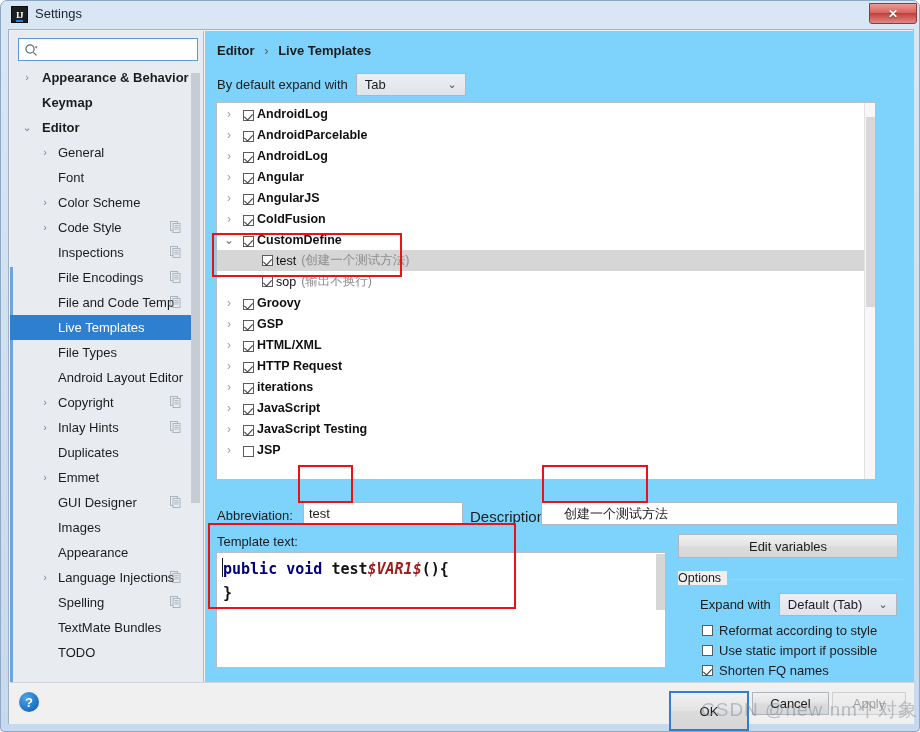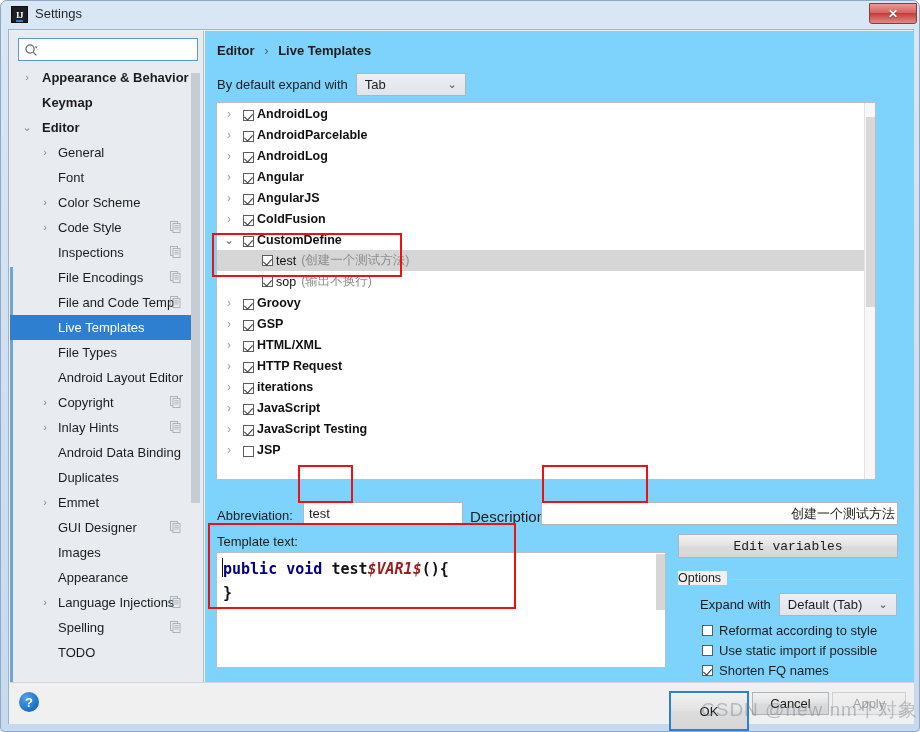--- a/index.html
+++ b/index.html
@@ -275,21 +275,20 @@
     background: #ffffff;
     border: 1px solid #b0b7bf;
   }
   #desc-input {
     width: 100%; height: 100%;
     border: none; outline: none;
     padding-left: 22px;
     font-family: "Liberation Sans", sans-serif;
     font-size: 13px; color: #1c1c1c;
     background: transparent;
-    text-align: right;
   }
 
   
   .redbox {
     position: absolute;
     border: 2px solid #ee1111;
     pointer-events: none;
     z-index: 40;
   }
 
@@ -340,21 +339,21 @@
   
   .btn {
     background: linear-gradient(180deg, #f2f2f2 0%, #e3e3e3 48%, #dcdcdc 52%, #d6d6d6 100%);
     border: 1px solid #adb5bf;
     display: flex; align-items: center; justify-content: center;
     font-size: 13px; color: #1c1c1c;
     cursor: pointer;
   }
   #edit-vars-btn {
     position: absolute; left: 473px; top: 503px;
-    width: 220px; height: 24px; font-family: Liberation Mono, monospace;
+    width: 220px; height: 24px;
   }
 
   
   #options-group {
     position: absolute; left: 473px; top: 540px;
     width: 225px; height: 105px;
   }
   #options-legend {
     position: absolute; left: 0; top: 0;
     font-size: 12.5px; color: #1c1c1c;
@@ -536,23 +535,20 @@
           <div class="nav-item lvl1">
             <span class="arrow">›</span>
             <span class="nav-label">Inlay Hints</span>
             <span class="copy-badge"><svg width="12" height="12" viewBox="0 0 12 12">
                 <rect x="0.5" y="0.5" width="7" height="9" fill="none" stroke="#7b8894" stroke-width="1"></rect>
                 <rect x="3" y="2.5" width="7" height="9" fill="#e8ecf1" stroke="#7b8894" stroke-width="1"></rect>
                 <path d="M4.4 4.6H8.6M4.4 6.3H8.6M4.4 8H8.6" stroke="#7b8894" stroke-width="0.9"></path>
               </svg></span>
           </div>
           <div class="nav-item lvl1">
-            <span class="nav-label">Android Data Binding</span>
-          </div>
-          <div class="nav-item lvl1">
             <span class="nav-label">Duplicates</span>
           </div>
           <div class="nav-item lvl1">
             <span class="arrow">›</span>
             <span class="nav-label">Emmet</span>
           </div>
           <div class="nav-item lvl1">
             <span class="nav-label">GUI Designer</span>
             <span class="copy-badge"><svg width="12" height="12" viewBox="0 0 12 12">
                 <rect x="0.5" y="0.5" width="7" height="9" fill="none" stroke="#7b8894" stroke-width="1"></rect>
@@ -575,20 +571,23 @@
                 <path d="M4.4 4.6H8.6M4.4 6.3H8.6M4.4 8H8.6" stroke="#7b8894" stroke-width="0.9"></path>
               </svg></span>
           </div>
           <div class="nav-item lvl1">
             <span class="nav-label">Spelling</span>
             <span class="copy-badge"><svg width="12" height="12" viewBox="0 0 12 12">
                 <rect x="0.5" y="0.5" width="7" height="9" fill="none" stroke="#7b8894" stroke-width="1"></rect>
                 <rect x="3" y="2.5" width="7" height="9" fill="#e8ecf1" stroke="#7b8894" stroke-width="1"></rect>
                 <path d="M4.4 4.6H8.6M4.4 6.3H8.6M4.4 8H8.6" stroke="#7b8894" stroke-width="0.9"></path>
               </svg></span>
+          </div>
+          <div class="nav-item lvl1">
+            <span class="nav-label">TextMate Bundles</span>
           </div>
           <div class="nav-item lvl1">
             <span class="nav-label">TODO</span>
           </div>
         </div>
       <div id="nav-scrollbar">
         <div id="nav-scrollthumb"></div>
       </div>
     </div>
 

